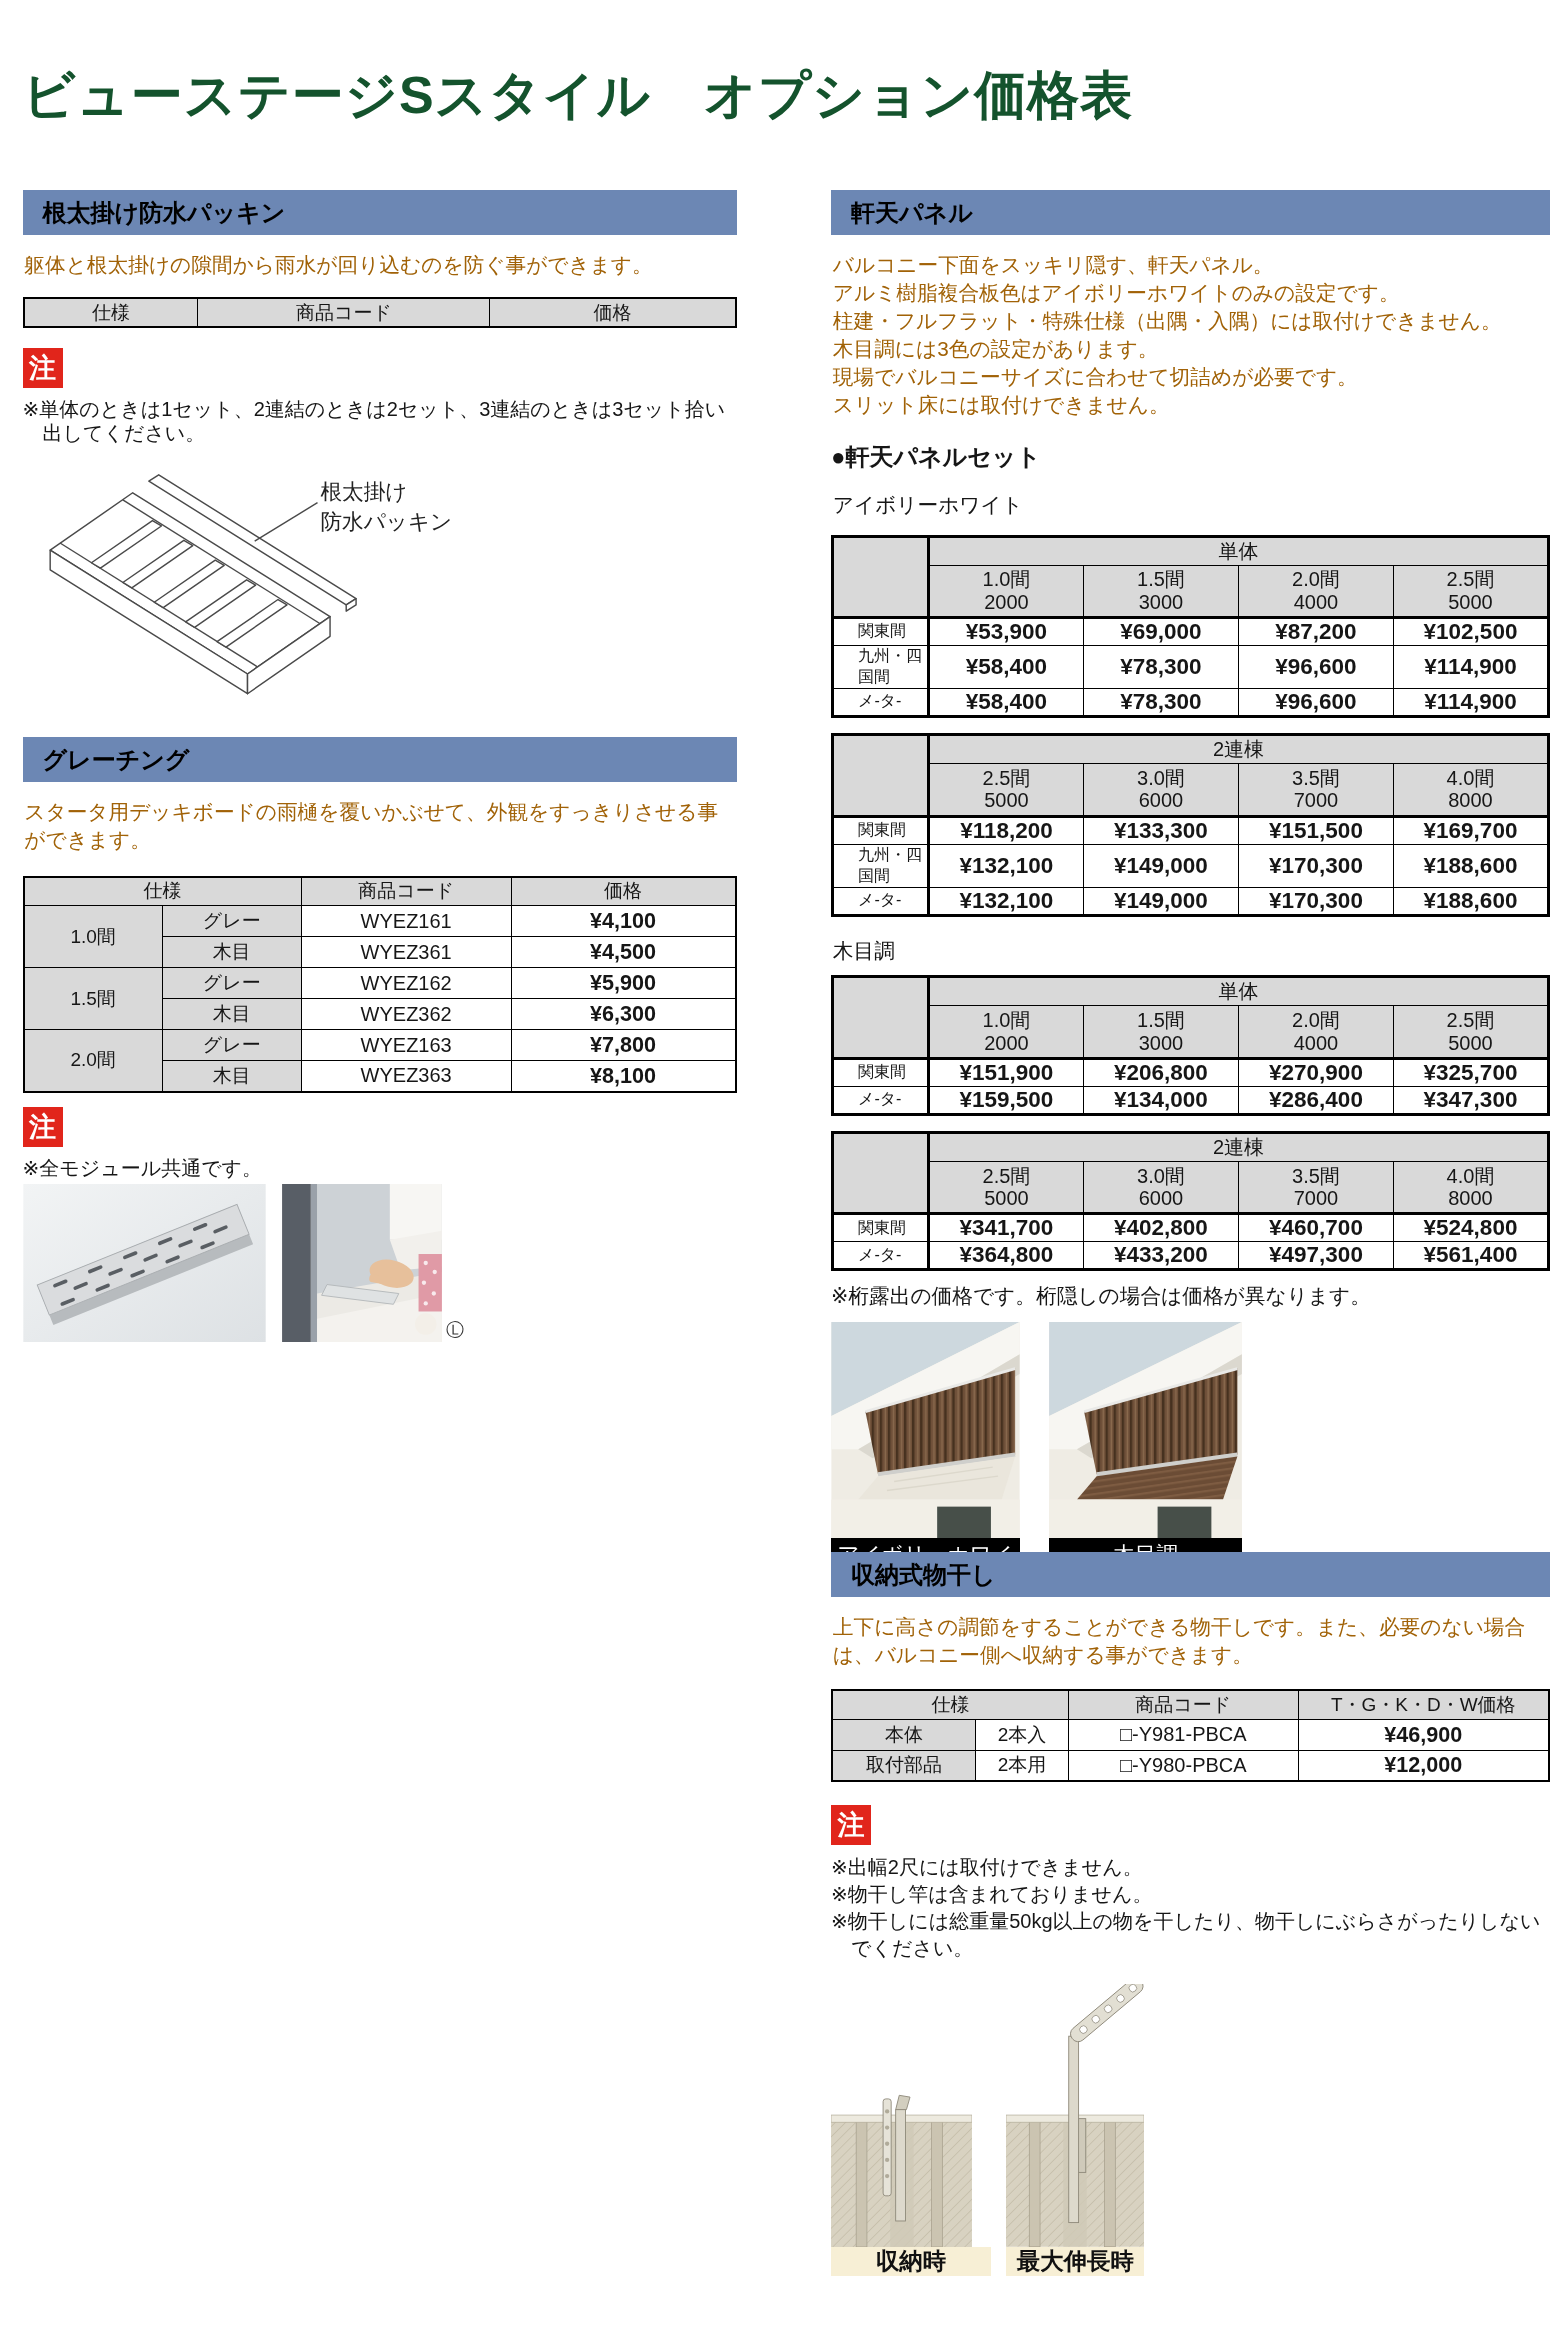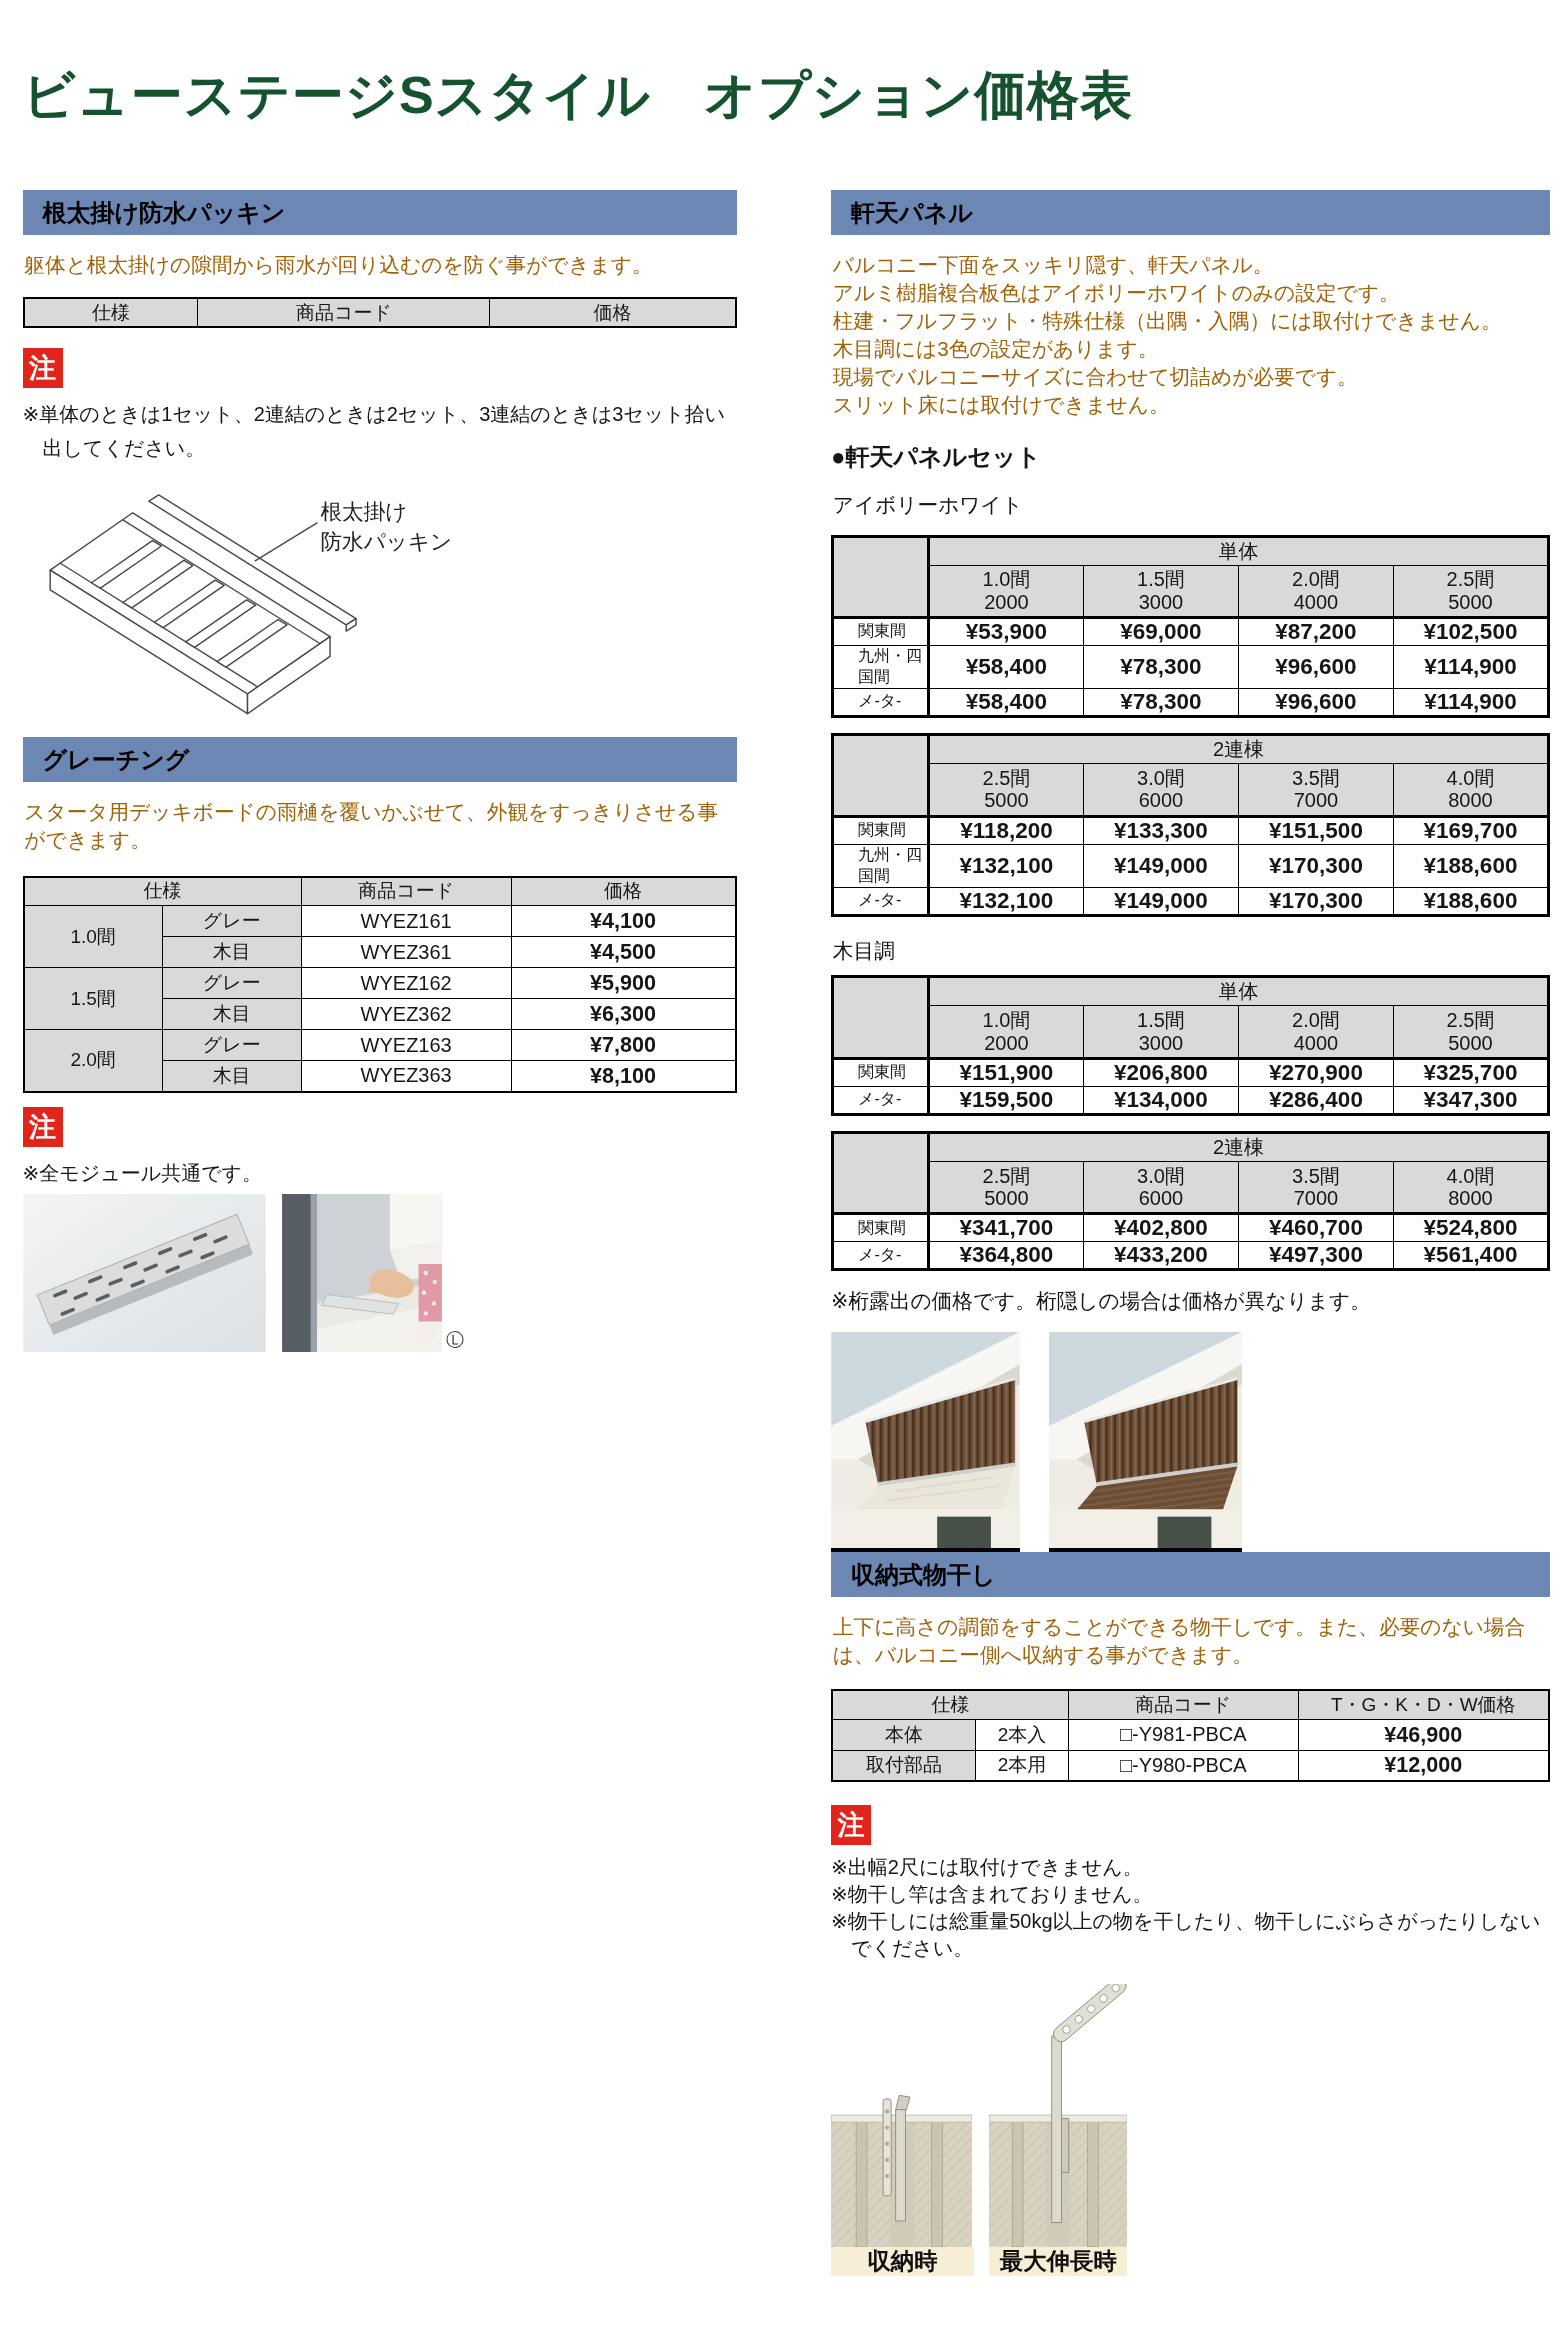--- a/index.html
+++ b/index.html
@@ -43,21 +43,21 @@
   .ptable .ghead { background:#d9d9d9; font-size:20px; height:25px; }
   .ptable .shead { background:#d9d9d9; font-size:20px; line-height:22.5px; padding:2.7px 0; border-bottom:3.6px solid #000; }
   .ptable .rlabel { text-align:left; padding-left:24px; font-size:16px; border-right:3.6px solid #000; height:28px; }
   .ptable .pval { font-weight:bold; font-size:22.5px; height:28px; }
   .pc0 { width:13.4%; }
 
   .note-badge {
     width:40px; height:40px; background:#e1251b; color:#fff; font-size:27px; font-weight:bold;
     display:flex; align-items:center; justify-content:center; margin-top:20px;
   }
-  .note-text { margin:9px 0 0 0; font-size:20px; line-height:34px; text-indent:-20px; padding-left:20px; }
+  .note-text { margin:9px 0 0 0; font-size:20px; line-height:24px; text-indent:-20px; padding-left:20px; }
   .note-list { margin-top:9px; }
   .note-list .note-text { margin-top:0; line-height:27px; }
 
   .set-title { margin:21.6px 0 0 0; font-size:24px; font-weight:bold; }
   .color-label { margin:18px 0 0 1.8px; font-size:20.7px; }
 
   .diagram { position:relative; margin-top:10.8px; height:244px; }
   .diagram-label { position:absolute; left:298px; top:21.6px; font-size:21.6px; line-height:30px; color:#222; }
 
   .photo-row { display:flex; align-items:flex-end; margin-top:3.6px; }
@@ -543,21 +543,21 @@
           <rect x="0" y="146" width="157" height="8" fill="#edeadf" stroke="#b3ac99" stroke-width="0.8"></rect>
           <rect x="58" y="128" width="9" height="108" rx="3" fill="#e6e3d8" stroke="#8e897a" stroke-width="1"></rect>
           <circle cx="62.5" cy="142" r="2.4" fill="#b0ab9a"></circle>
             <circle cx="62.5" cy="160" r="2.4" fill="#b0ab9a"></circle>
             <circle cx="62.5" cy="178" r="2.4" fill="#b0ab9a"></circle>
             <circle cx="62.5" cy="196" r="2.4" fill="#b0ab9a"></circle>
             <circle cx="62.5" cy="214" r="2.4" fill="#b0ab9a"></circle>
           <polygon points="72,140 84,140 88,126 76,124" fill="#d2cebf" stroke="#8e897a" stroke-width="1"></polygon>
           <rect x="72" y="140" width="11" height="124" fill="#ddd9cc" stroke="#8e897a" stroke-width="1"></rect>
         </svg>
-        <div class="caption-cream" style="width:143px">収納時</div>
+        <div class="caption-cream" style="width:160px">収納時</div>
       </div>
       <div class="gap17"></div>
       <div class="photo">
         <svg width="138" height="263" viewBox="0 0 154 293">
           <defs>
             <pattern id="hatch2" width="8" height="8" patternUnits="userSpaceOnUse" patternTransform="rotate(45)">
               <rect width="8" height="8" fill="#d8d2c1"></rect>
               <line x1="0" y1="0" x2="0" y2="8" stroke="#c7c0ac" stroke-width="2"></line>
             </pattern>
           </defs>

